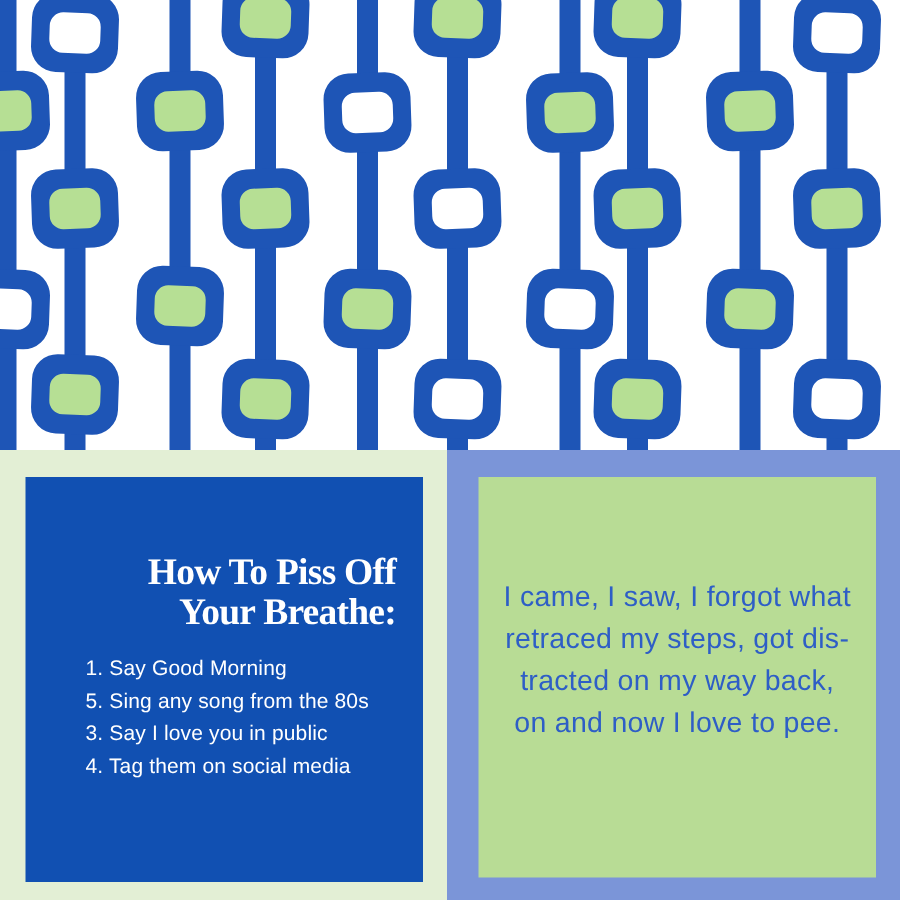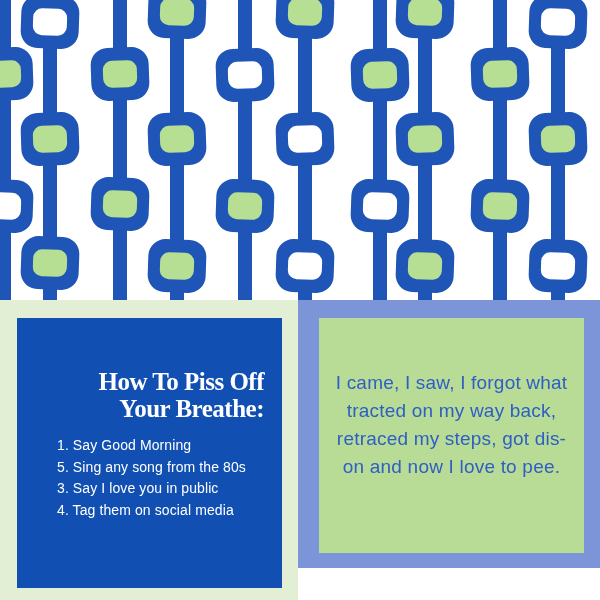--- a/index.html
+++ b/index.html
@@ -47,21 +47,21 @@
     list-style: none; margin: 13px 0 0 0; padding: 0;
   }
   .card-blue li {
     font-size: 14px;
     line-height: 21.5px;
     font-weight: normal;
     letter-spacing: 0.1px;
     white-space: nowrap;
   }
   .panel-right {
-    flex: 1; height: 268px;
+    flex: 1; height: 300px;
     background: #7b95d8;
     position: relative;
     padding-left: 46px;
   }
   .card-green {
     position: absolute; left: 21px; right: 16px; top: 18px; bottom: 15px;
     background: #b8dc95;
     display: flex; flex-direction: column; justify-content: center;
     padding: 14px 10px 36px 10px;
   }
@@ -157,20 +157,20 @@
           <li>5. Sing any song from the 80s</li>
           <li>3. Say I love you in public</li>
           <li>4. Tag them on social media</li>
         </ul>
       </div>
     </div>
 
     <div class="panel-right">
       <div class="card-green">
         <div class="quote-line">I came, I saw, I forgot what</div>
+        <div class="quote-line">retraced my steps, got dis-</div>
         <div class="quote-line">tracted on my way back,</div>
-        <div class="quote-line">retraced my steps, got dis-</div>
         <div class="quote-line">on and now I love to pee.</div>
       </div>
     </div>
 
   </div>
 </div>
 
 </body></html>

